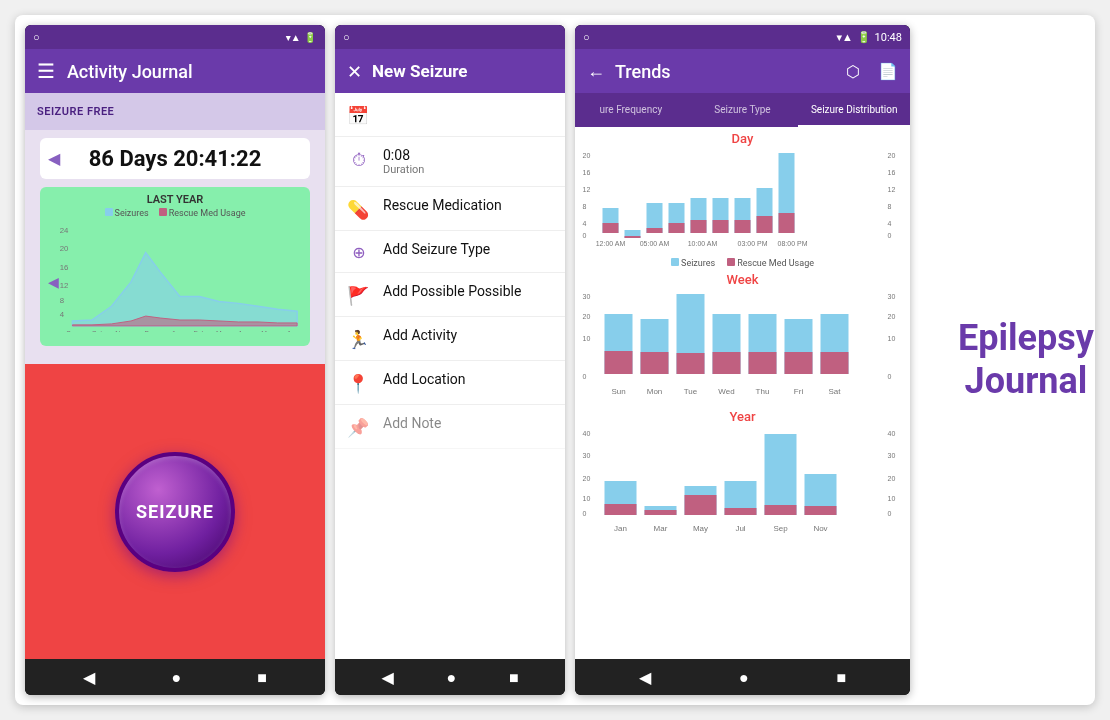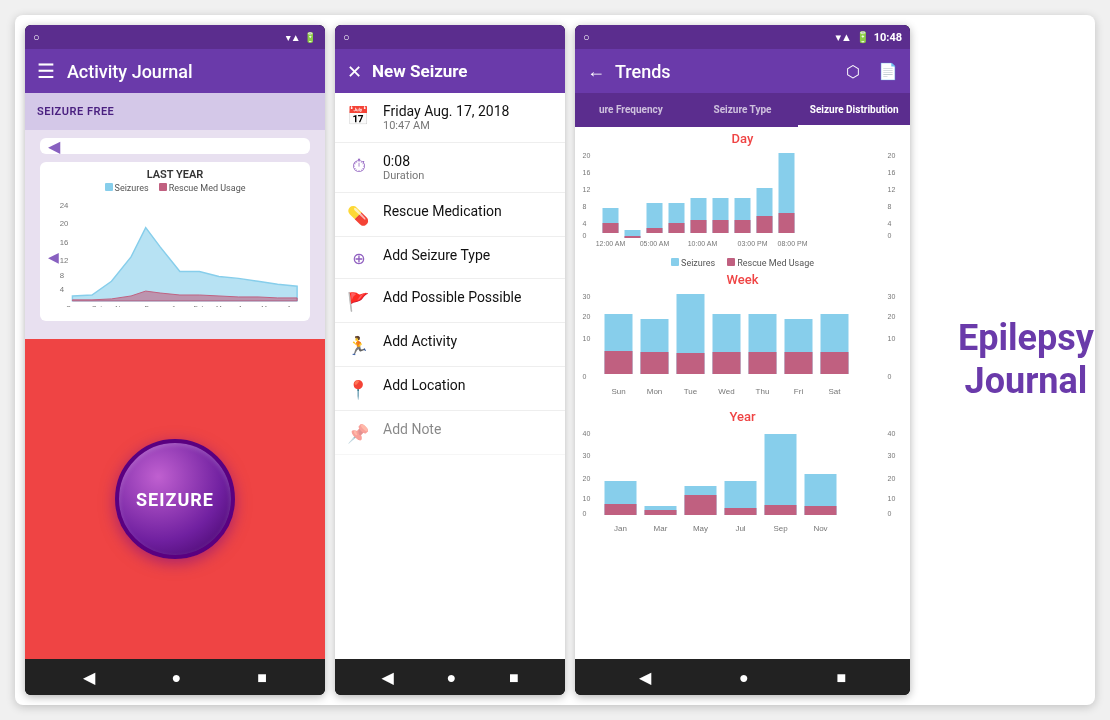--- a/index.html
+++ b/index.html
@@ -103,21 +103,21 @@
       color: #8860c0;
       font-size: 16px;
       cursor: pointer;
     }
     .days-counter {
       font-size: 22px;
       font-weight: 700;
       color: #111;
     }
     .chart-container {
-      background: #ffffff;
+      background: #86efac;
       width: 90%;
       margin: 0 auto 18px;
       border-radius: 6px;
       padding: 6px 8px 4px;
       position: relative;
     }
     .chart-title {
       text-align: center;
       font-size: 11px;
       font-weight: 600;
@@ -301,21 +301,20 @@
       flex: 1;
       display: flex;
       align-items: center;
       justify-content: center;
       font-size: 10px;
       color: rgba(255,255,255,0.7);
       cursor: pointer;
       border-bottom: 2px solid transparent;
       white-space: nowrap;
       padding: 13px 4px;
-      font-weight: bold;
     }
     .tab-item.active {
       color: white;
       border-bottom: 2px solid white;
     }
     .phone3 .content {
       background: white;
       flex: 1;
       overflow-y: auto;
       padding: 4px 6px;
@@ -385,20 +384,21 @@
 
     <div class="app-bar">
       <span style="font-size:20px; cursor:pointer;">☰</span>
       <span class="app-title">Activity Journal</span>
     </div>
 
     <div class="content">
       <div class="seizure-free-banner">SEIZURE FREE</div>
       <div class="days-counter-container">
         <span class="back-arrow">◀</span>
+        <span class="days-counter">86 Days 20:41:22</span>
       </div>
 
       <div class="chart-container">
         <div class="chart-title">LAST YEAR</div>
         <div class="chart-legend">
           <span><span class="legend-dot" style="background:#87ceeb;"></span><span>Seizures</span></span>
           <span><span class="legend-dot" style="background:#c06080;"></span><span>Rescue Med Usage</span></span>
         </div>
         <div class="chart-area">
           <span class="chart-left-arrow">◀</span>
@@ -451,24 +451,20 @@
 
     <div class="header">
       <span style="font-size:18px; cursor:pointer;">✕</span>
       <span class="header-title">New Seizure</span>
     </div>
 
     <div class="content">
 
       <div class="form-item">
         <span class="form-icon">📅</span>
-        <div class="form-text">
-          <span class="form-main">Friday Aug. 17, 2018</span>
-          <span class="form-sub">10:47 AM</span>
-        </div>
       </div>
 
       <div class="form-item">
         <span class="form-icon">⏱</span>
         <div class="form-text">
           <span class="form-main">0:08</span>
           <span class="form-sub">Duration</span>
         </div>
       </div>
 
@@ -522,21 +518,21 @@
     </div>
   </div>
 
   <div class="phone-screen phone3">
 
     <div class="status-bar">
       <span>○</span>
       <div style="display:flex;align-items:center;gap:4px;">
         <span>▾▲</span>
           <span>🔋</span>
-        <span style="font-weight:700;">10:48</span>
+        <span style="font-weight:400;">10:48</span>
       </div>
     </div>
 
     <div class="app-bar">
       <span style="font-size:18px;cursor:pointer;">←</span>
       <span class="app-title">Trends</span>
       <span style="font-size:16px;cursor:pointer;margin-right:8px;">⬡</span>
       <span style="font-size:16px;cursor:pointer;">📄</span>
     </div>
 

